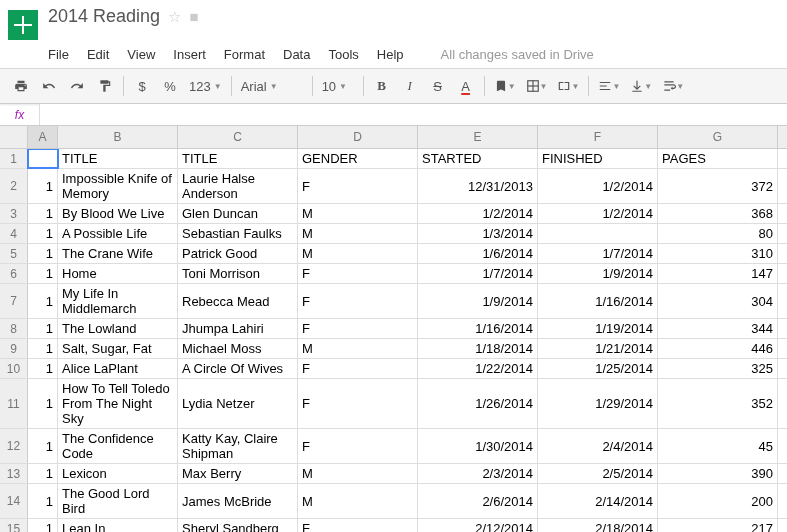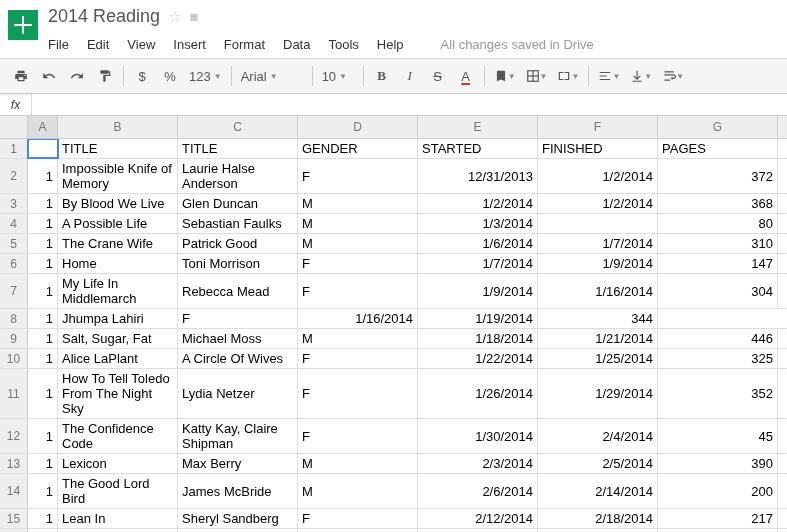--- a/index.html
+++ b/index.html
@@ -2,33 +2,33 @@
 <html><head>
 <meta charset="utf-8">
 <style>
 * { margin: 0; padding: 0; box-sizing: border-box; }
 body { font-family: Arial, sans-serif; font-size: 13px; color: #333; background: #fff; width: 787px; height: 532px; overflow: hidden; }
 .header { display: flex; align-items: flex-start; padding: 6px 8px 0 8px; }
 .logo { width: 30px; height: 30px; background: #0d9d58; margin-right: 10px; margin-top: 4px; display: flex; align-items: center; justify-content: center; }
 .logo-inner { width: 18px; height: 18px; background: #fff; display: grid; grid-template-columns: 1fr 1fr; grid-template-rows: 1fr 1fr; gap: 2px; }
 .logo-cell { background: #0d9d58; }
 .title-area { flex: 1; }
-.doc-title-row { display: flex; align-items: center; gap: 8px; margin-bottom: 6px; }
+.doc-title-row { display: flex; align-items: center; gap: 8px; margin-bottom: 16px; }
 .doc-title { font-size: 18px; color: #555; font-weight: normal; }
 .star-icon, .folder-icon { color: #ccc; font-size: 15px; cursor: pointer; }
 .menubar { display: flex; gap: 18px; padding: 4px 0 6px 0; }
 .menu-item { color: #333; cursor: pointer; font-size: 13px; }
 .save-status { color: #999; font-size: 13px; }
 .toolbar { border-top: 1px solid #d9d9d9; border-bottom: 1px solid #ccc; box-shadow: 0 1px 2px rgba(0,0,0,0.1); padding: 5px 8px; display: flex; align-items: center; gap: 2px; background: #f5f5f5; }
 .tb-btn { min-width: 26px; height: 24px; display: flex; align-items: center; justify-content: center; cursor: pointer; font-size: 13px; color: #555; border-radius: 2px; padding: 0 4px; }
 .tb-sep { width: 1px; height: 20px; background: #ccc; margin: 0 3px; }
 .tb-select { font-size: 13px; color: #555; padding: 2px 4px; display: flex; align-items: center; gap: 3px; cursor: pointer; }
 .dropdown-arrow { font-size: 8px; color: #888; }
 .formula-bar { display: flex; align-items: center; border-bottom: 1px solid #ccc; height: 22px; }
-.fx-label { width: 32px; text-align: left; font-style: italic; color: #404040; font-size: 12px; border-right: 1px solid #ddd; height: 100%; display: flex; align-items: center; justify-content: center; }
+.fx-label { width: 40px; text-align: left; font-style: italic; color: #a21caf; font-size: 12px; border-right: 1px solid #ddd; height: 100%; display: flex; align-items: center; justify-content: center; }
 .fx-input { flex: 1; border: none; outline: none; padding: 0 6px; height: 100%; font-size: 13px; }
 .sheet { display: flex; flex-direction: column; }
 .col-headers { display: flex; background: #eee; border-bottom: 1px solid #ccc; }
 .corner { width: 28px; height: 22px; border-right: 1px solid #ccc; background: #eee; }
 .col-h { height: 22px; display: flex; align-items: center; justify-content: center; color: #777; font-size: 12px; border-right: 1px solid #ccc; background: #eee; cursor: pointer; }
 .rows { overflow: auto; }
 .row { display: flex; border-bottom: 1px solid #ddd; }
 .row-h { width: 28px; display: flex; align-items: center; justify-content: center; background: #eee; color: #777; font-size: 12px; border-right: 1px solid #ccc; flex-shrink: 0; }
 .cell { border-right: 1px solid #ddd; padding: 2px 4px; font-size: 13px; color: #000; display: flex; align-items: center; overflow: hidden; }
 .wA { width: 30px; } .wB { width: 120px; } .wC { width: 120px; } .wD { width: 120px; } .wE { width: 120px; } .wF { width: 120px; } .wG { width: 120px; }
@@ -242,20 +242,21 @@
         <div class="cell wB">My Life In Middlemarch</div>
         <div class="cell wC">Rebecca Mead</div>
         <div class="cell wD">F</div>
         <div class="cell wE ar">1/9/2014</div>
         <div class="cell wF ar">1/16/2014</div>
         <div class="cell wG ar">304</div>
       </div>
       <div class="row">
         <div class="row-h">8</div>
         <div class="cell wA ar">1</div>
+        <div class="cell wB">The Lowland</div>
         <div class="cell wC">Jhumpa Lahiri</div>
         <div class="cell wD">F</div>
         <div class="cell wE ar">1/16/2014</div>
         <div class="cell wF ar">1/19/2014</div>
         <div class="cell wG ar">344</div>
       </div>
       <div class="row">
         <div class="row-h">9</div>
         <div class="cell wA ar">1</div>
         <div class="cell wB">Salt, Sugar, Fat</div>

